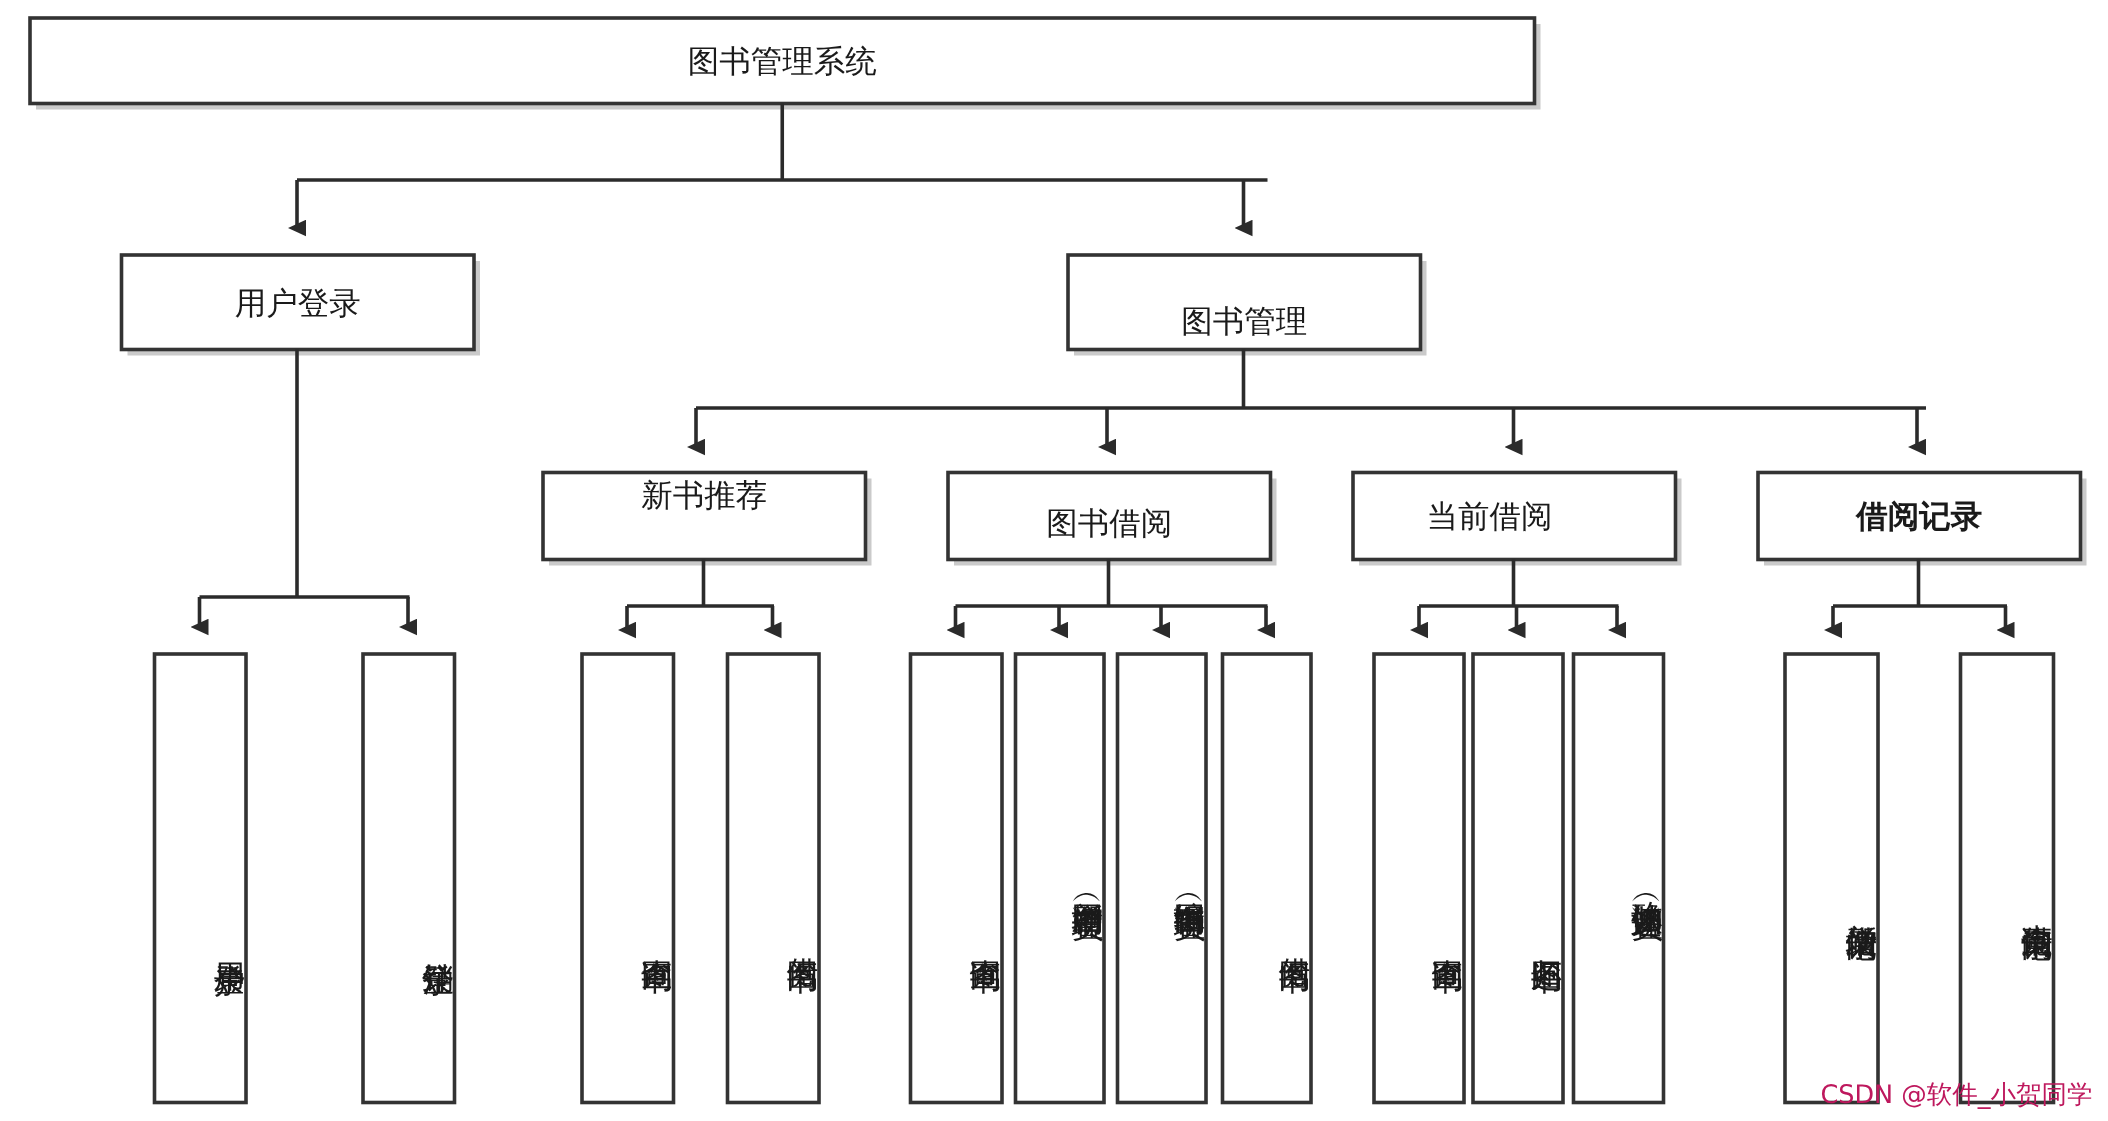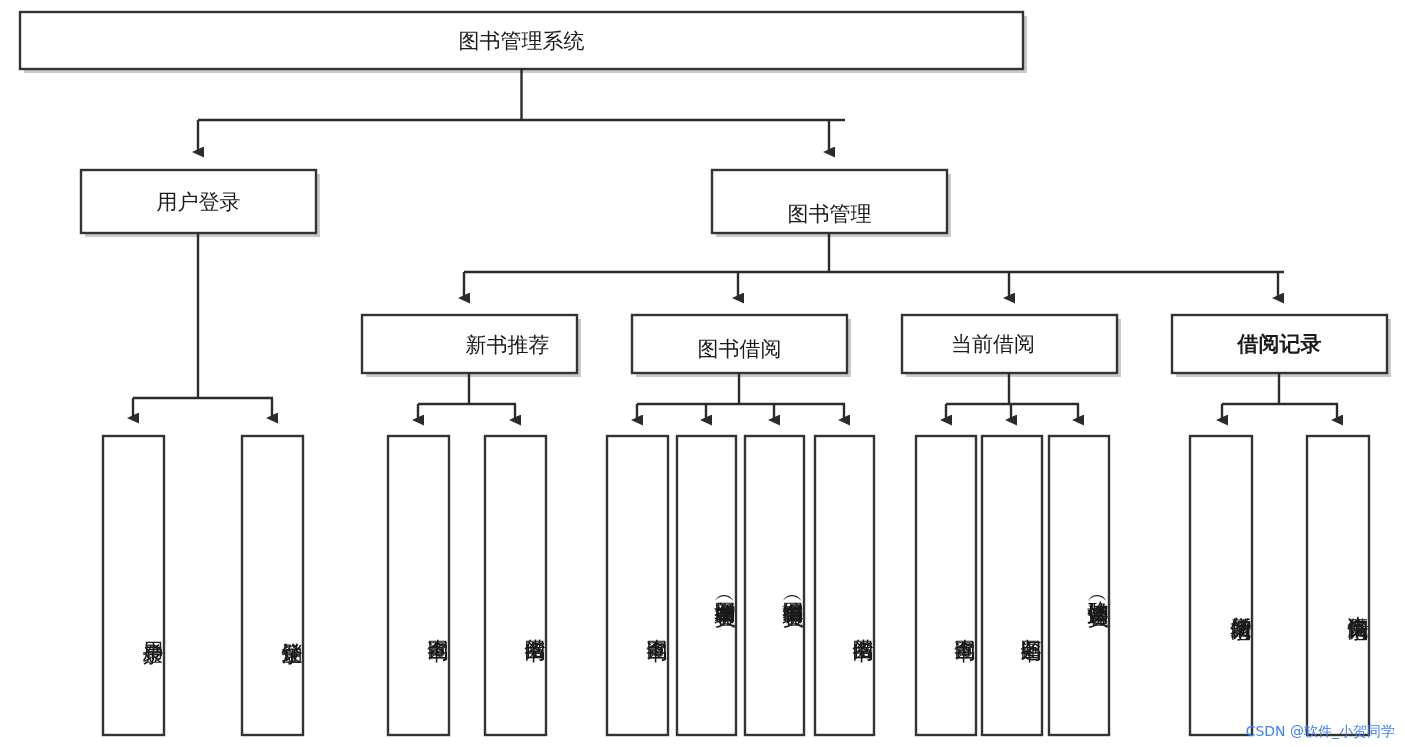--- a/index.html
+++ b/index.html
@@ -69,22 +69,22 @@
     align-items: center;
     justify-content: center;
     white-space: nowrap;
     pointer-events: none;
   }
   #watermark {
     position: absolute;
     right: 10px;
     bottom: 6px;
     font-family: "DejaVu Sans", "Liberation Sans", sans-serif;
-    font-size: 14px;
-    color: #3b82f6;
+    font-size: 17px;
+    color: #be185d;
     white-space: nowrap;
     pointer-events: none;
   }
 </style>
 </head>
 <body>
 
 <div id="diagram-root">
 
   <svg class="flow" viewBox="0 0 1405 747">
@@ -187,21 +187,21 @@
       <rect class="node-rect" x="1190" y="436" width="62" height="299"></rect>
       <rect class="node-rect" x="1307" y="436" width="62" height="299"></rect>
     </g>
   </svg>
 
   <div class="hlabel" style="left:20px; top:12px; width:1003px; height:57px;">图书管理系统</div>
 
   <div class="hlabel" style="left:81px; top:170px; width:235px; height:63px;">用户登录</div>
   <div class="hlabel" style="left:712px; top:170px; width:235px; height:63px;margin-top:12px;">图书管理</div>
 
-  <div class="hlabel" style="left:362px; top:316px; width:215px; height:58px;padding-left:38px;">新书推荐</div>
+  <div class="hlabel" style="left:362px; top:301px; width:215px; height:58px;">新书推荐</div>
   <div class="hlabel" style="left:632px; top:320px; width:215px; height:58px;">图书借阅</div>
   <div class="hlabel" style="left:902px; top:315px; width:182px; height:58px;">当前借阅</div>
   <div class="hlabel" style="left:1172px; top:315px; width:215px; height:58px;font-weight:bold;">借阅记录</div>
 
   <div class="vlabel" style="left:103px; top:518px; width:61px; height:217px;">用户登录</div>
   <div class="vlabel" style="left:242px; top:518px; width:61px; height:217px;">注销登录</div>
 
   <div class="vlabel" style="left:388px; top:512px; width:61px; height:223px;">查询图书</div>
   <div class="vlabel" style="left:485px; top:512px; width:61px; height:223px;">借阅图书</div>
 

